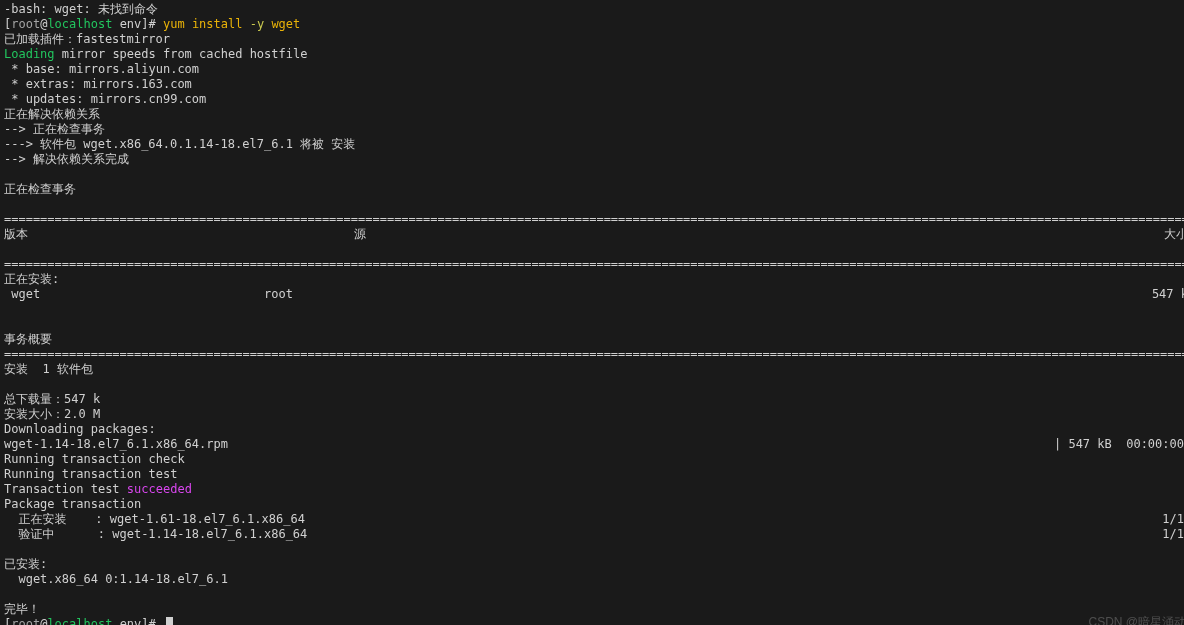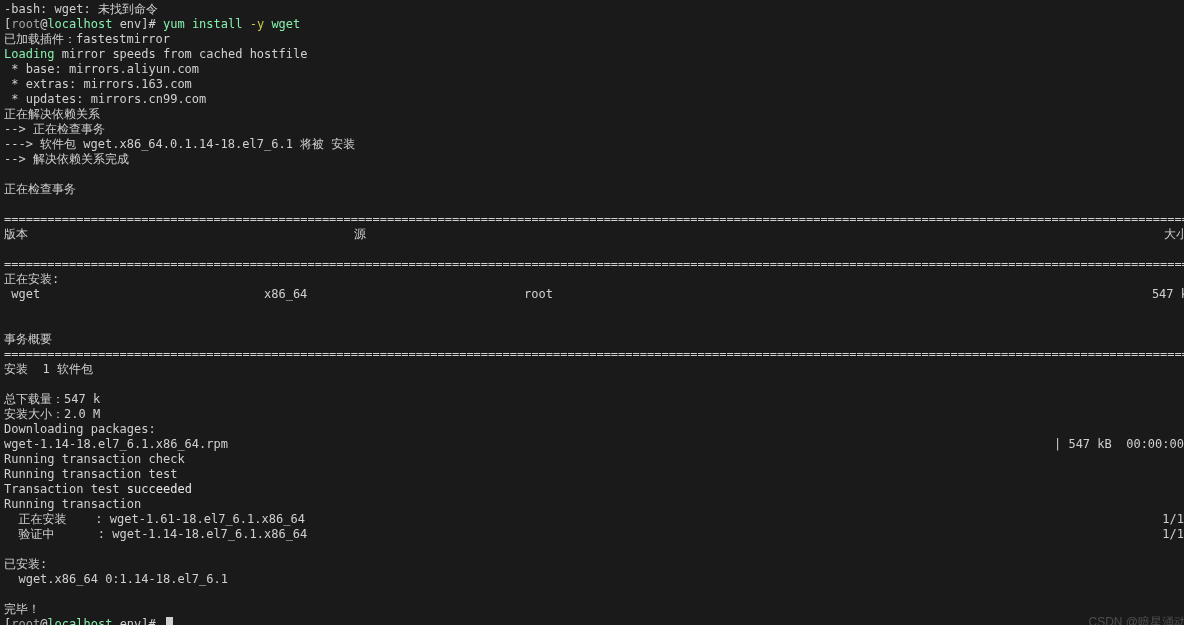--- a/index.html
+++ b/index.html
@@ -1,22 +1,22 @@
 <!DOCTYPE html>
 <html><head>
 <meta charset="utf-8">
 <style>
 html,body{margin:0;padding:0;background:#1a1a1a;color:#d0d0d0;font-family:Consolas,Menlo,Monaco,monospace;font-size:12px;line-height:15px}
 pre{margin:0;white-space:pre}
 .term{padding:2px 4px;min-height:625px;width:1184px;position:relative}
-.cyan{color:#86efac}
+.cyan{color:#22c55e}
 .mag{color:#a3a3a3}
 .yel{color:#c9c94f}
-.grn{color:#e5e5e5}
-.wht{color:#86efac}
+.grn{color:#d946ef}
+.wht{color:#eab308}
 .hr{white-space:nowrap;overflow:hidden}
 .row{display:flex}
 .row span{display:inline-block}
 .c1{width:260px}
 .c2{width:260px}
 .c3{width:350px}
 .c4{flex:1}
 .c5{width:60px;text-align:right}
 .rt{position:absolute;right:8px}
 .wm{position:absolute;bottom:4px;right:6px;color:rgba(200,200,200,.3);font-size:12px;font-family:Arial,sans-serif}
@@ -37,34 +37,34 @@
 <span>--&gt; 正在检查事务</span>
 <span>---&gt; 软件包 wget.x86_64.0.1.14-18.el7_6.1 将被 安装</span>
 <span>--&gt; 解决依赖关系完成</span>
 <span></span>
 <span>正在检查事务</span>
 <span></span>
 <span class="hr">====================================================================================================================================================================</span>
 <span class="row"><span class="c3">版本</span><span class="c4">源</span><span class="c5">大小</span></span>
 <span class="hr">====================================================================================================================================================================</span>
 <span>正在安装:</span>
-<span class="row"><span class="c1"> wget</span><span class="c2">x86_64</span><span class="c4">root</span><span class="c5">547 k</span></span>
+<span class="row"><span class="c1"> wget</span><span class="c4">root</span><span class="c5">547 k</span></span>
 <span></span>
 <span>事务概要</span>
 <span class="hr">====================================================================================================================================================================</span>
 <span>安装  1 软件包</span>
 <span></span>
 <span>总下载量：547 k</span>
 <span>安装大小：2.0 M</span>
 <span>Downloading packages:</span>
 <span><span>wget-1.14-18.el7_6.1.x86_64.rpm</span><span class="rt">| 547 kB  00:00:00</span></span>
 <span>Running transaction check</span>
 <span>Running transaction test</span>
 <span><span>Transaction test </span><span class="grn">succeeded</span></span>
-<span>Running transaction</span>
+<span>Package transaction</span>
 <span><span>  正在安装    : wget-1.61-18.el7_6.1.x86_64</span><span class="rt">1/1</span></span>
 <span><span>  验证中      : wget-1.14-18.el7_6.1.x86_64</span><span class="rt">1/1</span></span>
 <span></span>
 <span>已安装:</span>
 <span>  wget.x86_64 0:1.14-18.el7_6.1</span>
 <span></span>
 <span>完毕！</span>
 <span><span>[</span><span class="mag">root</span><span>@</span><span class="cyan">localhost</span><span> env</span><span>]# </span><span class="cur"></span></span>
 </pre>
 <div class="wm">CSDN @暗星涌动</div>

